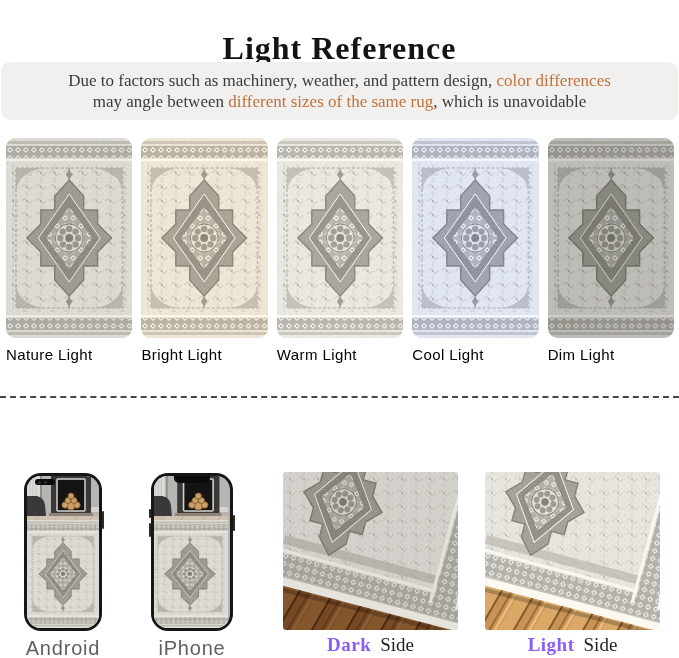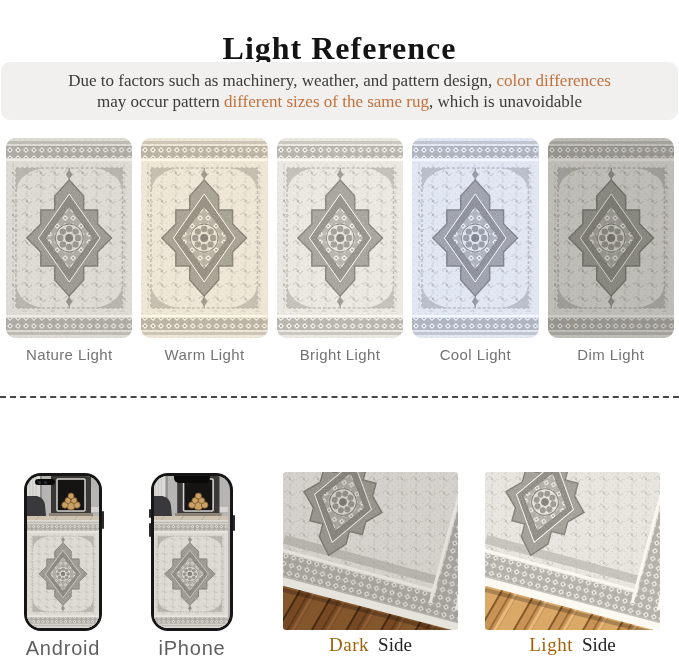--- a/index.html
+++ b/index.html
@@ -17,22 +17,22 @@
   .orange{color:#c1713c;}
   
   .rug-row{position:absolute;top:138px;left:6px;right:5px;height:200px;display:flex;gap:9px;}
   .rug-tile{flex:1;border-radius:10px;overflow:hidden;position:relative;background:#dbd9d3;}
   .rug-tile svg{display:block;width:100%;height:100%;}
   .v-warm  svg{filter:sepia(.20) brightness(1.01);}
   .v-bright svg{filter:brightness(1.08) contrast(.96);}
   .v-cool  svg{filter:sepia(.14) hue-rotate(180deg) saturate(.85) brightness(1.02);}
   .v-dim   svg{filter:brightness(.86);}
   .light-labels{position:absolute;top:346px;left:6px;right:5px;display:flex;gap:9px;}
-  .light-labels span{flex:1;text-align:center;font-family:"Liberation Sans",sans-serif;
-        font-size:15px;color:#737373;letter-spacing:.4px;}
+  .light-labels span{flex:1;font-family:"Liberation Sans",sans-serif;
+        font-size:15px;color:#000000;letter-spacing:.4px;}
   
   .divider{position:absolute;top:396px;left:0;right:0;height:0;border-top:2px dashed #474747;}
   
   .phone{position:absolute;top:473px;height:158px;background:#161616;border-radius:17px;
          padding:3px;box-sizing:border-box;}
   .phone--android{left:24px;width:78px;}
   .phone--iphone{left:151px;width:82px;}
   .screen{position:relative;width:100%;height:100%;border-radius:14px;overflow:hidden;background:#b6b5b3;}
   .screen svg{display:block;width:100%;height:100%;}
   .pill-cutout{position:absolute;top:3px;left:8px;width:20px;height:6px;border-radius:3px;background:#0a0a0a;
@@ -48,21 +48,21 @@
   
   .photo{position:absolute;top:472px;width:175px;height:158px;border-radius:3px;overflow:hidden;}
   .photo svg{display:block;width:100%;height:100%;}
   .photo--dark{left:283px;}
   .photo--dark svg{filter:brightness(.96);}
   .photo--light{left:485px;}
   .photo--light svg{filter:brightness(1.05);}
   .side-label{position:absolute;top:634px;width:175px;text-align:center;font-size:19px;color:#222222;}
   .side-label--dark{left:283px;}
   .side-label--light{left:485px;}
-  .side-label .hl{color:#a16207;font-weight:400;letter-spacing:.5px;}
+  .side-label .hl{color:#8b5cf6;font-weight:700;letter-spacing:.5px;}
   .side-label .rest{margin-left:9px;}
   .defs-holder{position:absolute;width:0;height:0;overflow:hidden;}
 </style>
 </head>
 <body>
 
 <div class="page">
 
   <svg class="defs-holder" aria-hidden="true">
     <defs>
@@ -186,21 +186,21 @@
         <path d="M0 104.5 L175 150.5" stroke="#b9b7af" stroke-width="1.5"></path>
       </g>
     </defs>
   </svg>
 
   <h1 class="title">Light Reference</h1>
 
   <div class="band band1">
     <p>
       <span>Due to factors such as machinery, weather, and pattern design, </span><span class="orange">color differences</span><br>
-      <span>may occur pattern </span><span class="orange">different sizes of the same rug</span><span>, which is unavoidable</span>
+      <span>may angle between </span><span class="orange">different sizes of the same rug</span><span>, which is unavoidable</span>
     </p>
   </div>
 
   <div class="rug-row">
     <div class="rug-tile v-nature">
       <svg viewBox="0 0 127 200" preserveAspectRatio="none">
           <use href="#rugArt"></use>
         </svg>
     </div>
     <div class="rug-tile v-warm">
@@ -220,22 +220,22 @@
     </div>
     <div class="rug-tile v-dim">
       <svg viewBox="0 0 127 200" preserveAspectRatio="none">
           <use href="#rugArt"></use>
         </svg>
     </div>
   </div>
 
   <div class="light-labels">
     <span>Nature Light</span>
+    <span>Bright Light</span>
     <span>Warm Light</span>
-    <span>Bright Light</span>
     <span>Cool Light</span>
     <span>Dim Light</span>
   </div>
 
   <div class="divider"></div>
 
 
   <div class="phone phone--android">
     <div class="screen">
       <svg viewBox="0 0 72 152" preserveAspectRatio="none">

